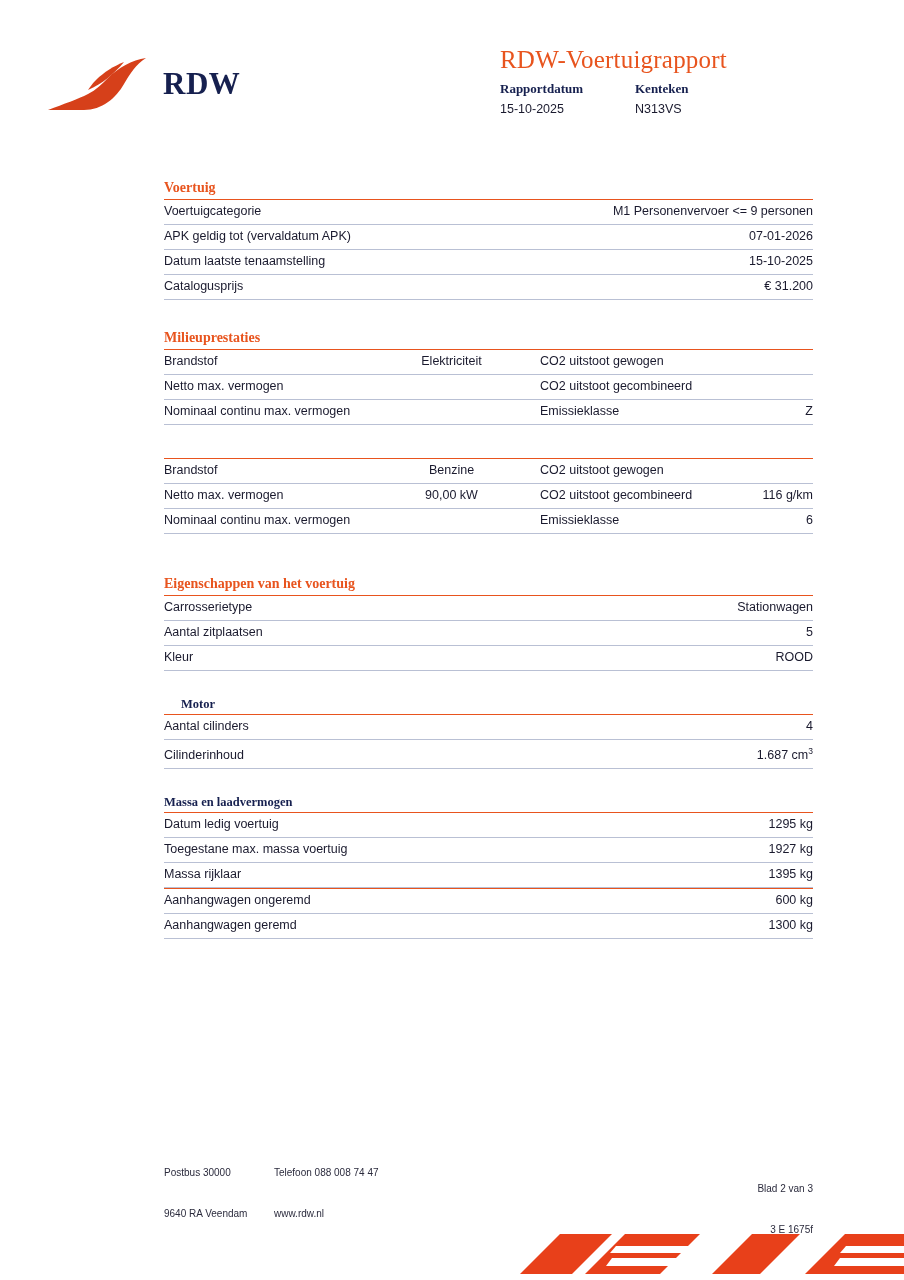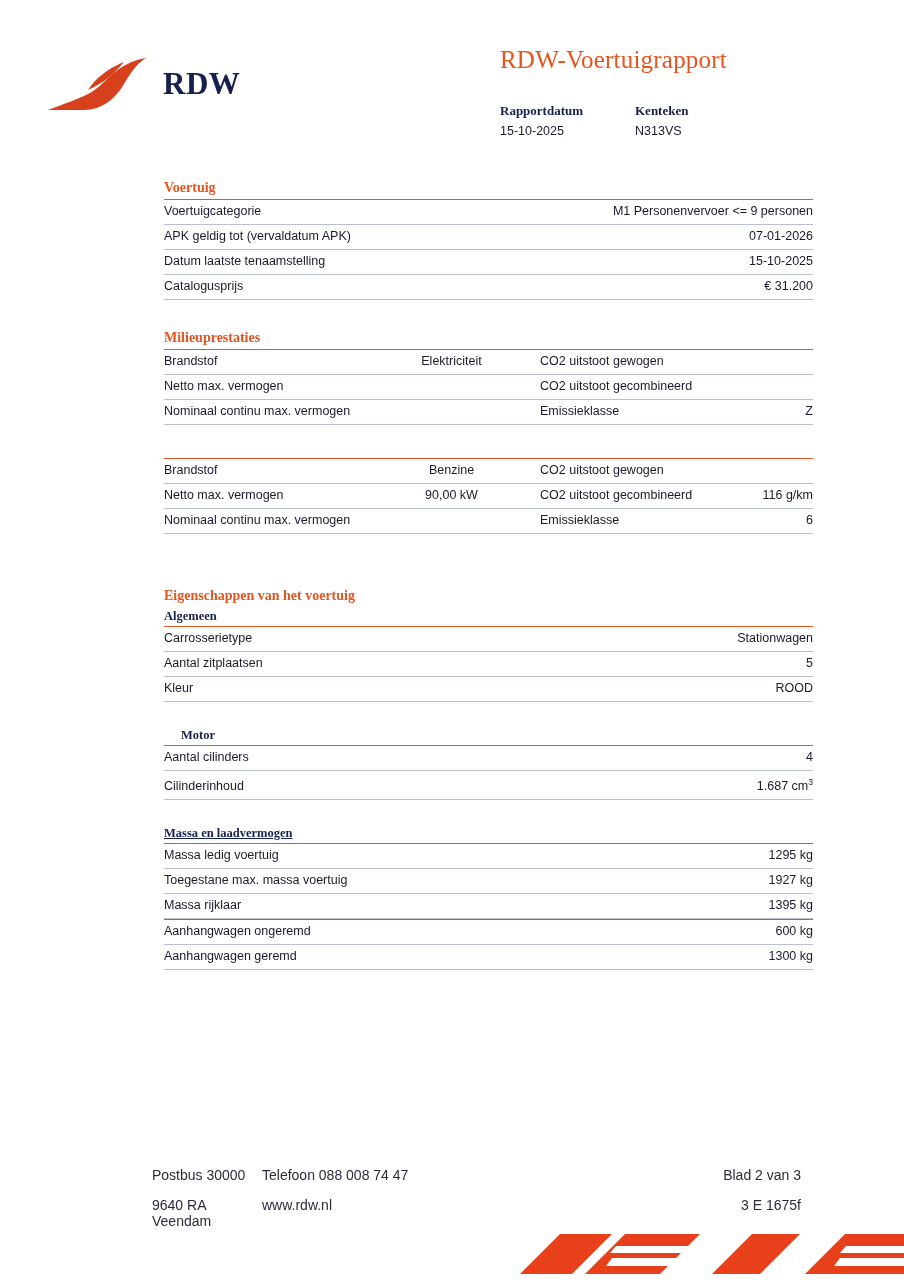--- a/index.html
+++ b/index.html
@@ -54,21 +54,21 @@
     left: 500px;
     top: 16px;
     font-family: "Liberation Serif", serif;
     font-size: 25px;
     color: #e8541e;
     letter-spacing: 0.2px;
   }
   .meta {
     position: absolute;
     left: 500px;
-    top: 73px;
+    top: 51px;
     width: 340px;
     font-size: 12.5px;
   }
   .meta-row { display: flex; }
   .meta-col { width: 135px; }
   .meta-label {
     font-family: "Liberation Serif", serif;
     font-weight: bold;
     color: #16204f;
     font-size: 13px;
@@ -115,33 +115,33 @@
     border-top: 1px solid #e8541e;
   }
   td.right { text-align: right; }
   td.mid-right { text-align: center; }
 
   sup { font-size: 8.5px; vertical-align: super; }
 
   
   .footer {
     position: absolute;
-    left: 152px;
+    left: 164px;
     top: 1160px;
     width: 649px;
-    font-size: 14px;
+    font-size: 10px;
     color: #2b2b3d;
   }
   .footer-row {
     display: flex;
     padding: 7px 0;
   }
   .f1 { width: 110px; }
   .f2 { width: 370px; }
-  .f3 { flex: 1; text-align: right; }
+  .f3 { flex: 1; text-align: right; margin-top: 16px; }
 
   .footer-band {
     position: absolute;
     left: 0;
     top: 1228px;
     width: 904px;
     height: 52px;
     overflow: hidden;
   }
 </style>
@@ -243,24 +243,23 @@
       <tr>
         <td>Nominaal continu max. vermogen</td>
         <td class="mid-right"></td>
         <td style="padding-left:36px;">Emissieklasse</td>
         <td class="right">6</td>
       </tr>
     </tbody>
       </table>
   </div>
 
-  <div class="section" style="top:588px;">
+  <div class="section" style="top:576px;">
     <div class="section-title">Eigenschappen van het voertuig</div>
 
-    <div class="sub-title" style="margin-top:2px;">Algemeen</div>
     <table class="rows">
       <tbody>
           <tr class="first">
         <td>Carrosserietype</td>
         <td class="right">Stationwagen</td>
       </tr>
       <tr>
         <td>Aantal zitplaatsen</td>
         <td class="right">5</td>
       </tr>
@@ -278,25 +277,25 @@
         <td>Aantal cilinders</td>
         <td class="right">4</td>
       </tr>
       <tr>
         <td>Cilinderinhoud</td>
         <td class="right"><span>1.687 cm</span><sup>3</sup></td>
       </tr>
     </tbody>
       </table>
 
-    <div class="sub-title" style="margin-top:26px;text-decoration:underline;">Massa en laadvermogen</div>
-    <table class="rows">
-      <tbody>
-          <tr class="first">
-        <td>Massa ledig voertuig</td>
+    <div class="sub-title" style="margin-top:26px;">Massa en laadvermogen</div>
+    <table class="rows">
+      <tbody>
+          <tr class="first">
+        <td>Datum ledig voertuig</td>
         <td class="right">1295 kg</td>
       </tr>
       <tr>
         <td>Toegestane max. massa voertuig</td>
         <td class="right">1927 kg</td>
       </tr>
       <tr>
         <td>Massa rijklaar</td>
         <td class="right">1395 kg</td>
       </tr>

